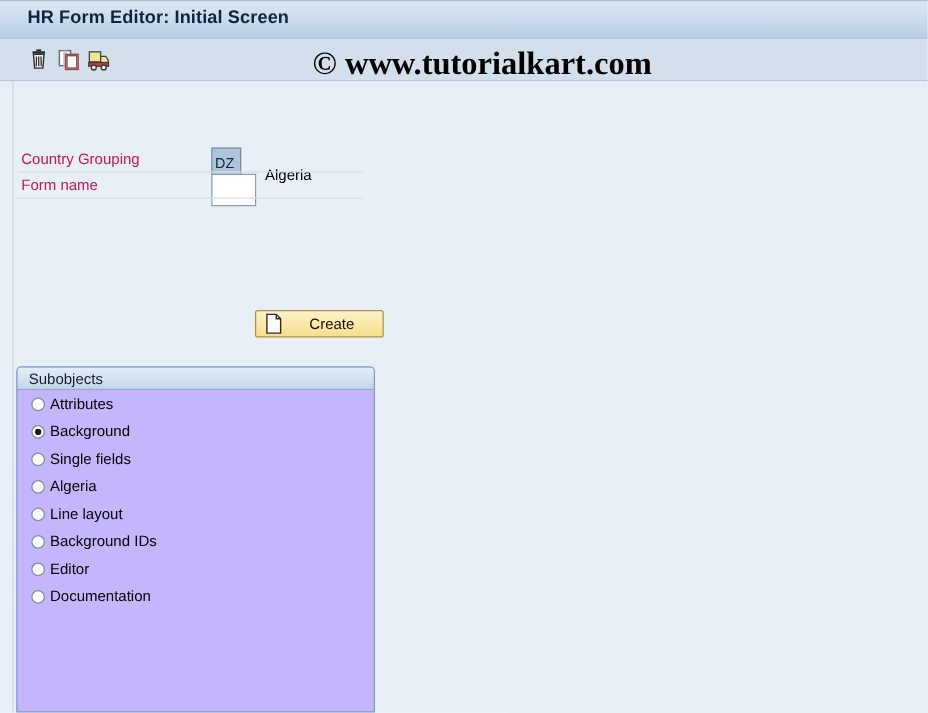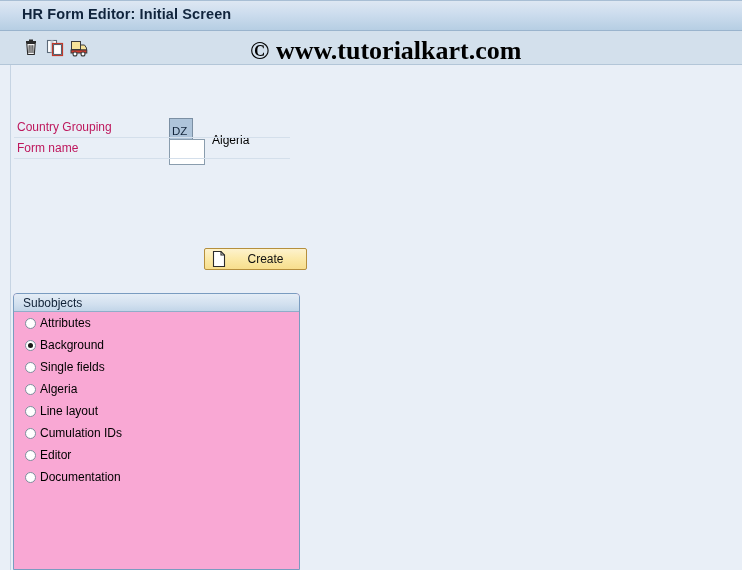--- a/index.html
+++ b/index.html
@@ -209,21 +209,21 @@
   
   #subobjects-panel {
     position: absolute;
     left: 13px;
     top: 228px;
     width: 287px;
     height: 277px;
     box-sizing: border-box;
     border: 1px solid #7a9cc0;
     border-radius: 4px 4px 0 0;
-    background: #f9a8d4;
+    background: #c4b5fd;
   }
   #subobjects-header {
     position: absolute;
     left: 0; top: 0;
     width: 285px;
     height: 18px;
     box-sizing: border-box;
     background: linear-gradient(to bottom, #e4edf6 0%, #d2e0ef 60%, #c2d5e8 100%);
     border-bottom: 1px solid #8fadc9;
     border-radius: 3px 3px 0 0;
@@ -378,21 +378,21 @@
           <span class="radio-label">Algeria</span>
         </div>
 
         <div class="radio-row">
           <span class="radio-mark"></span>
           <span class="radio-label">Line layout</span>
         </div>
 
         <div class="radio-row">
           <span class="radio-mark"></span>
-          <span class="radio-label">Cumulation IDs</span>
+          <span class="radio-label">Background IDs</span>
         </div>
 
 
         <div class="radio-row">
           <span class="radio-mark"></span>
           <span class="radio-label">Editor</span>
         </div>
 
         <div class="radio-row">
           <span class="radio-mark"></span>

